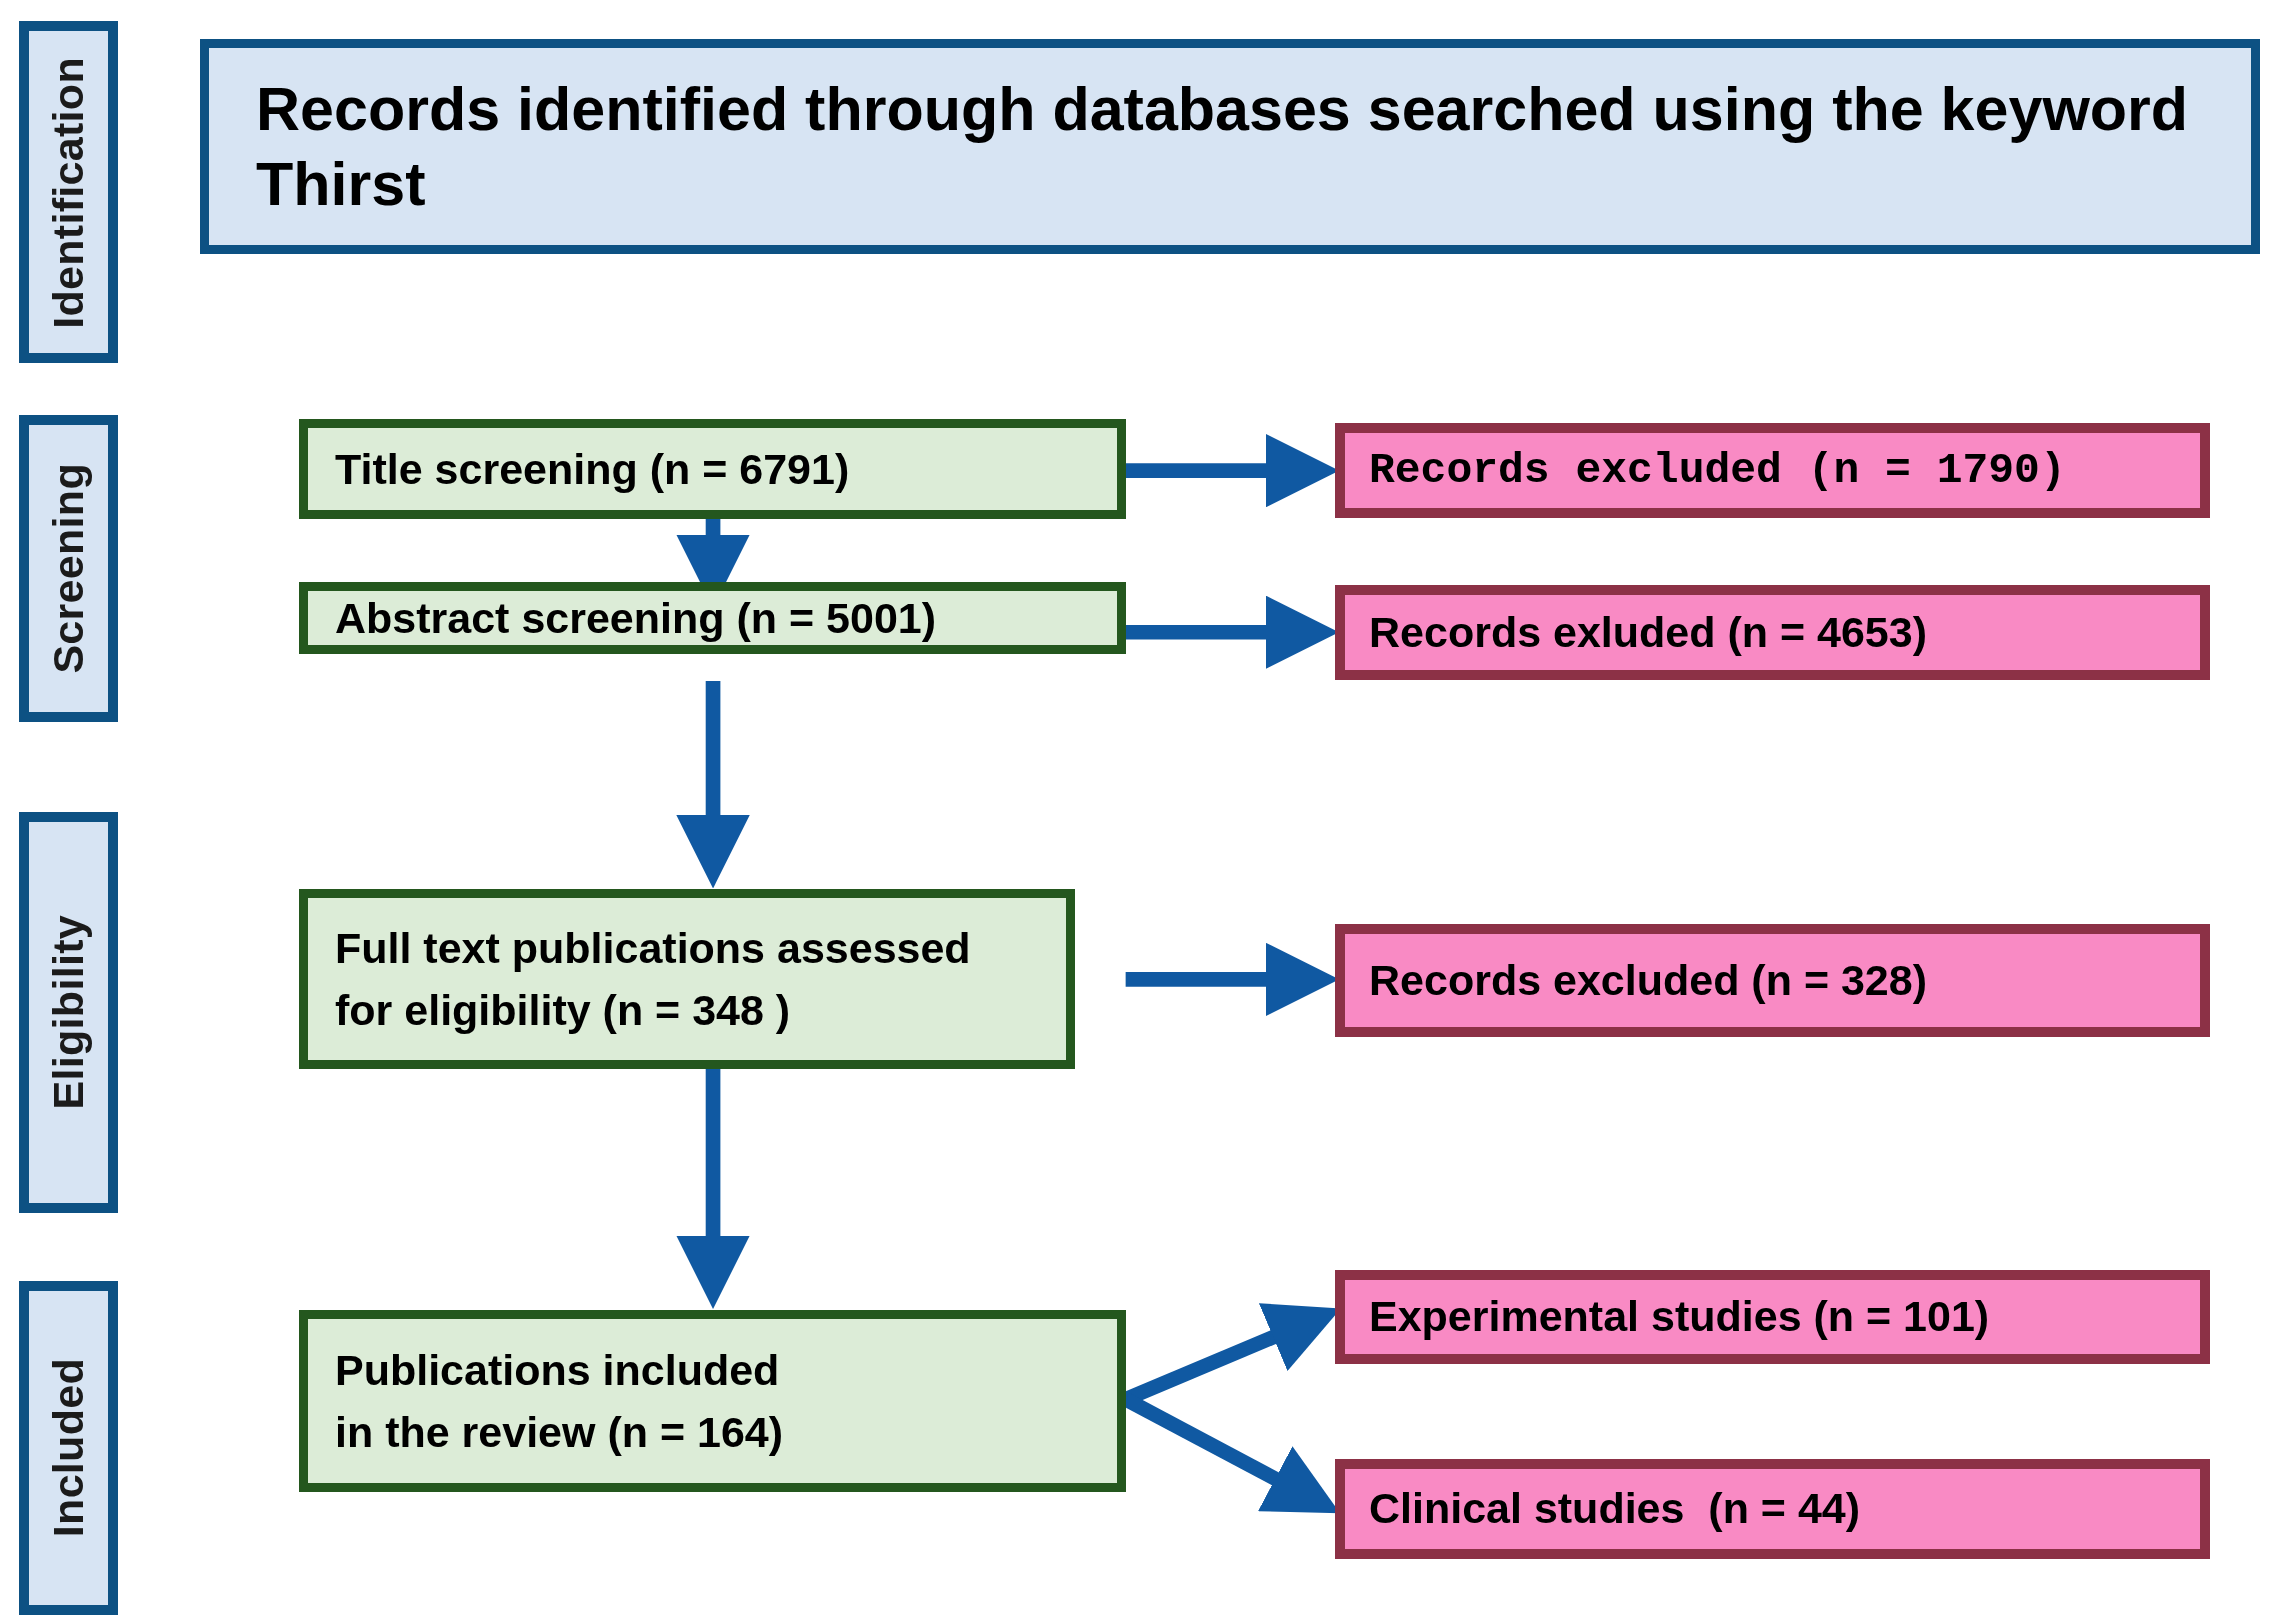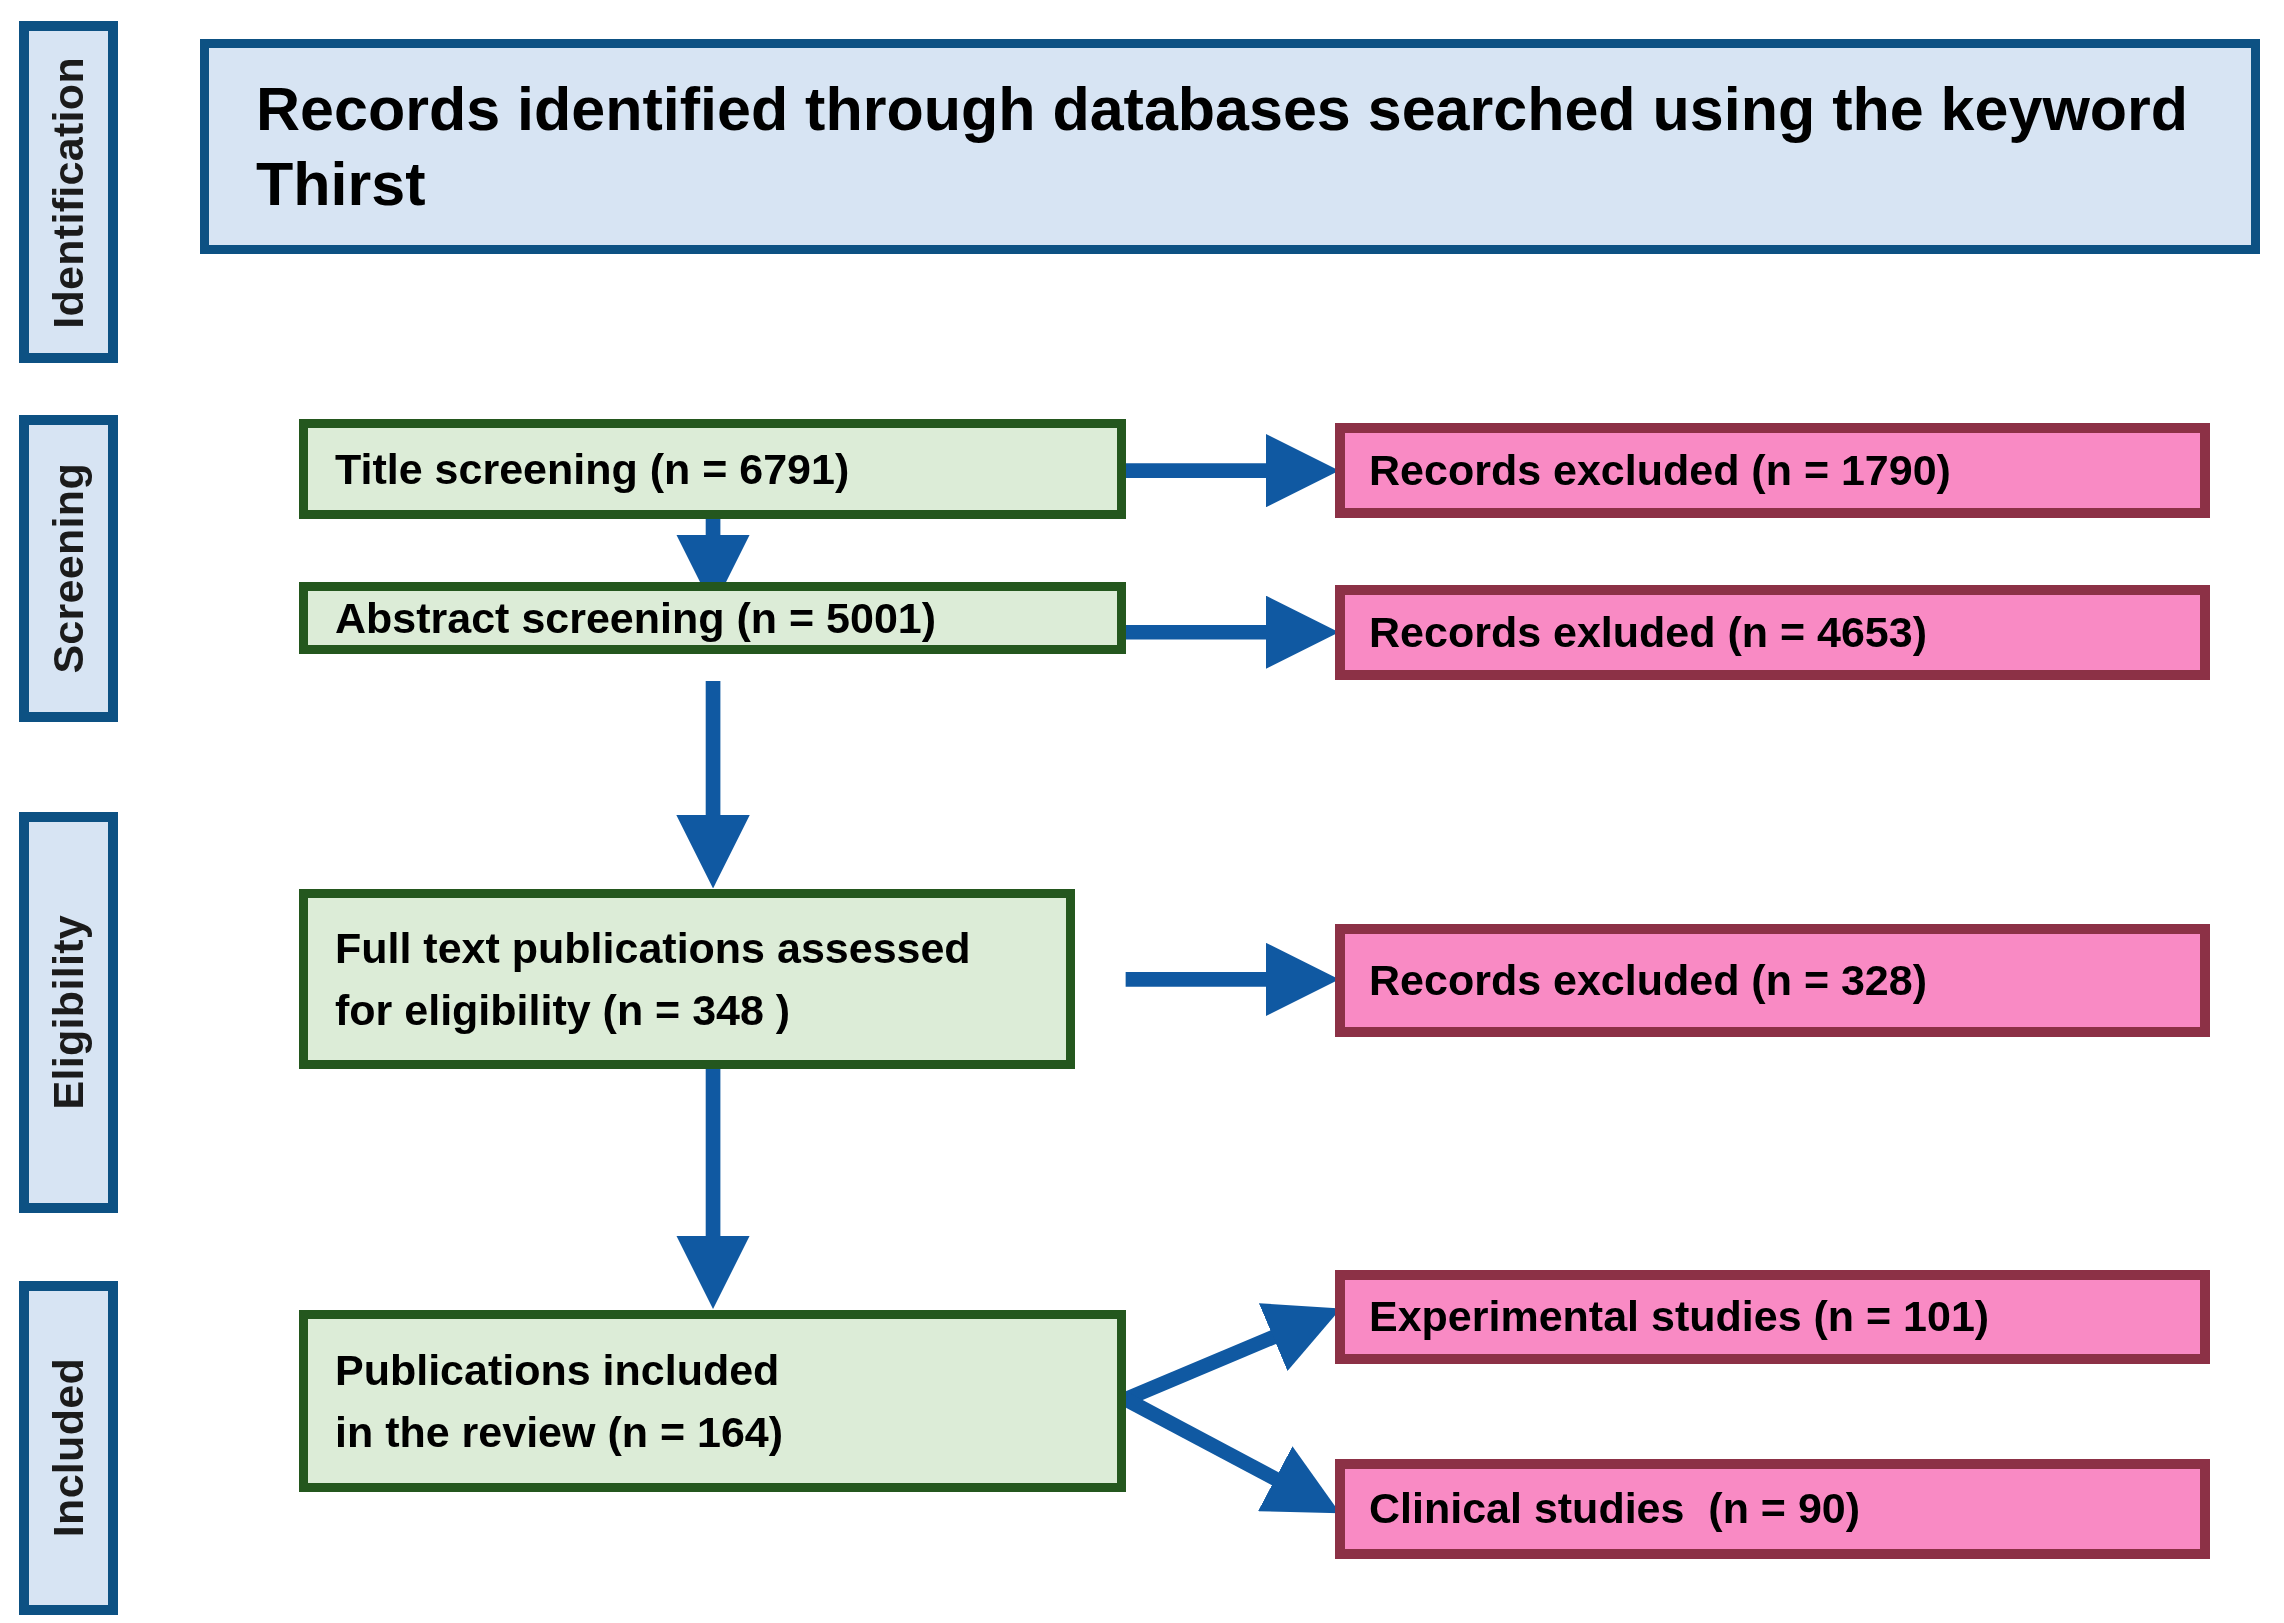--- a/index.html
+++ b/index.html
@@ -166,34 +166,34 @@
   <div class="green-box" style="left:299px; top:889px; width:776px; height:180px;">
     <div class="green-text">Full text publications assessed
 for eligibility (n = 348 )</div>
   </div>
 
   <div class="green-box" style="left:299px; top:1310px; width:827px; height:182px;">
     <div class="green-text">Publications included
 in the review (n = 164)</div>
   </div>
 
-  <div class="pink-box" style="left:1335px; top:423px; width:875px; height:95px;">
+  <div class="pink-box" style="left:1335px; top:423px; width:875px; height:95px;font-family:Liberation Mono, monospace;">
     <div class="pink-text">Records excluded (n = 1790)</div>
   </div>
 
   <div class="pink-box" style="left:1335px; top:585px; width:875px; height:95px;">
     <div class="pink-text">Records exluded (n = 4653)</div>
   </div>
 
   <div class="pink-box" style="left:1335px; top:924px; width:875px; height:113px;">
     <div class="pink-text">Records excluded (n = 328)</div>
   </div>
 
   <div class="pink-box" style="left:1335px; top:1270px; width:875px; height:94px;">
     <div class="pink-text">Experimental studies (n = 101)</div>
   </div>
 
   <div class="pink-box" style="left:1335px; top:1459px; width:875px; height:100px;">
-    <div class="pink-text">Clinical studies  (n = 90)</div>
+    <div class="pink-text">Clinical studies  (n = 44)</div>
   </div>
 
 </div>
 
 
 </body></html>

